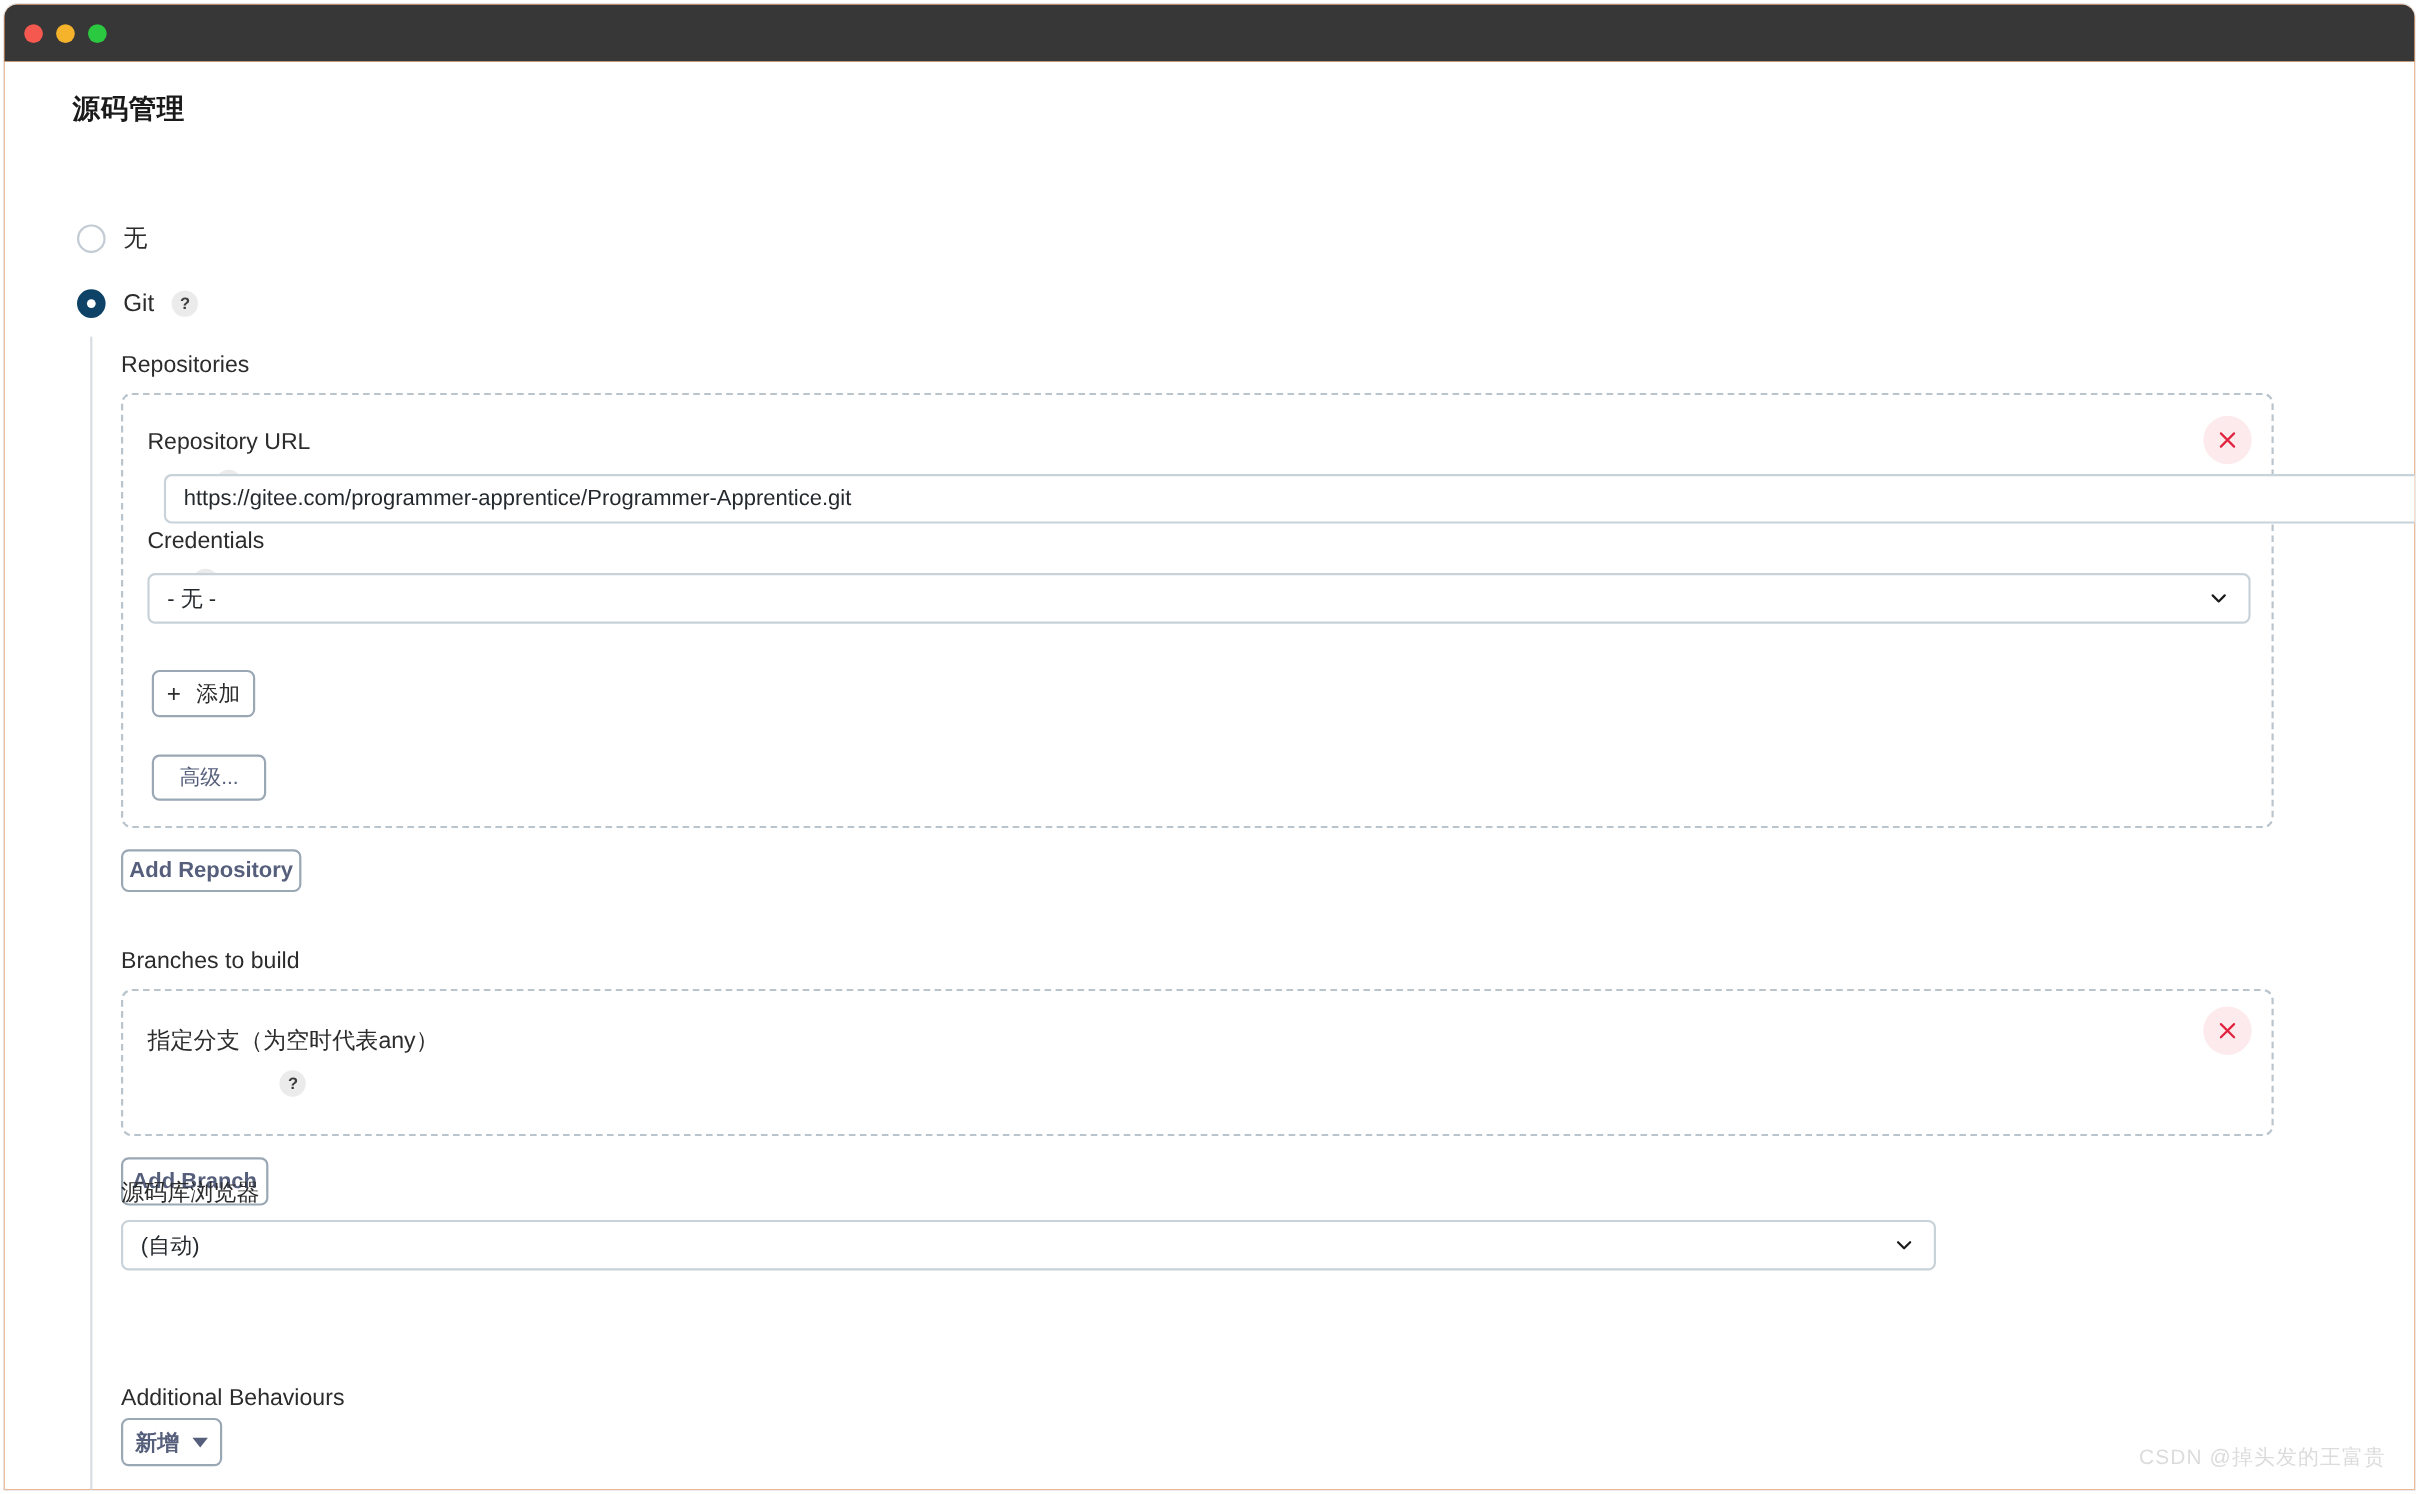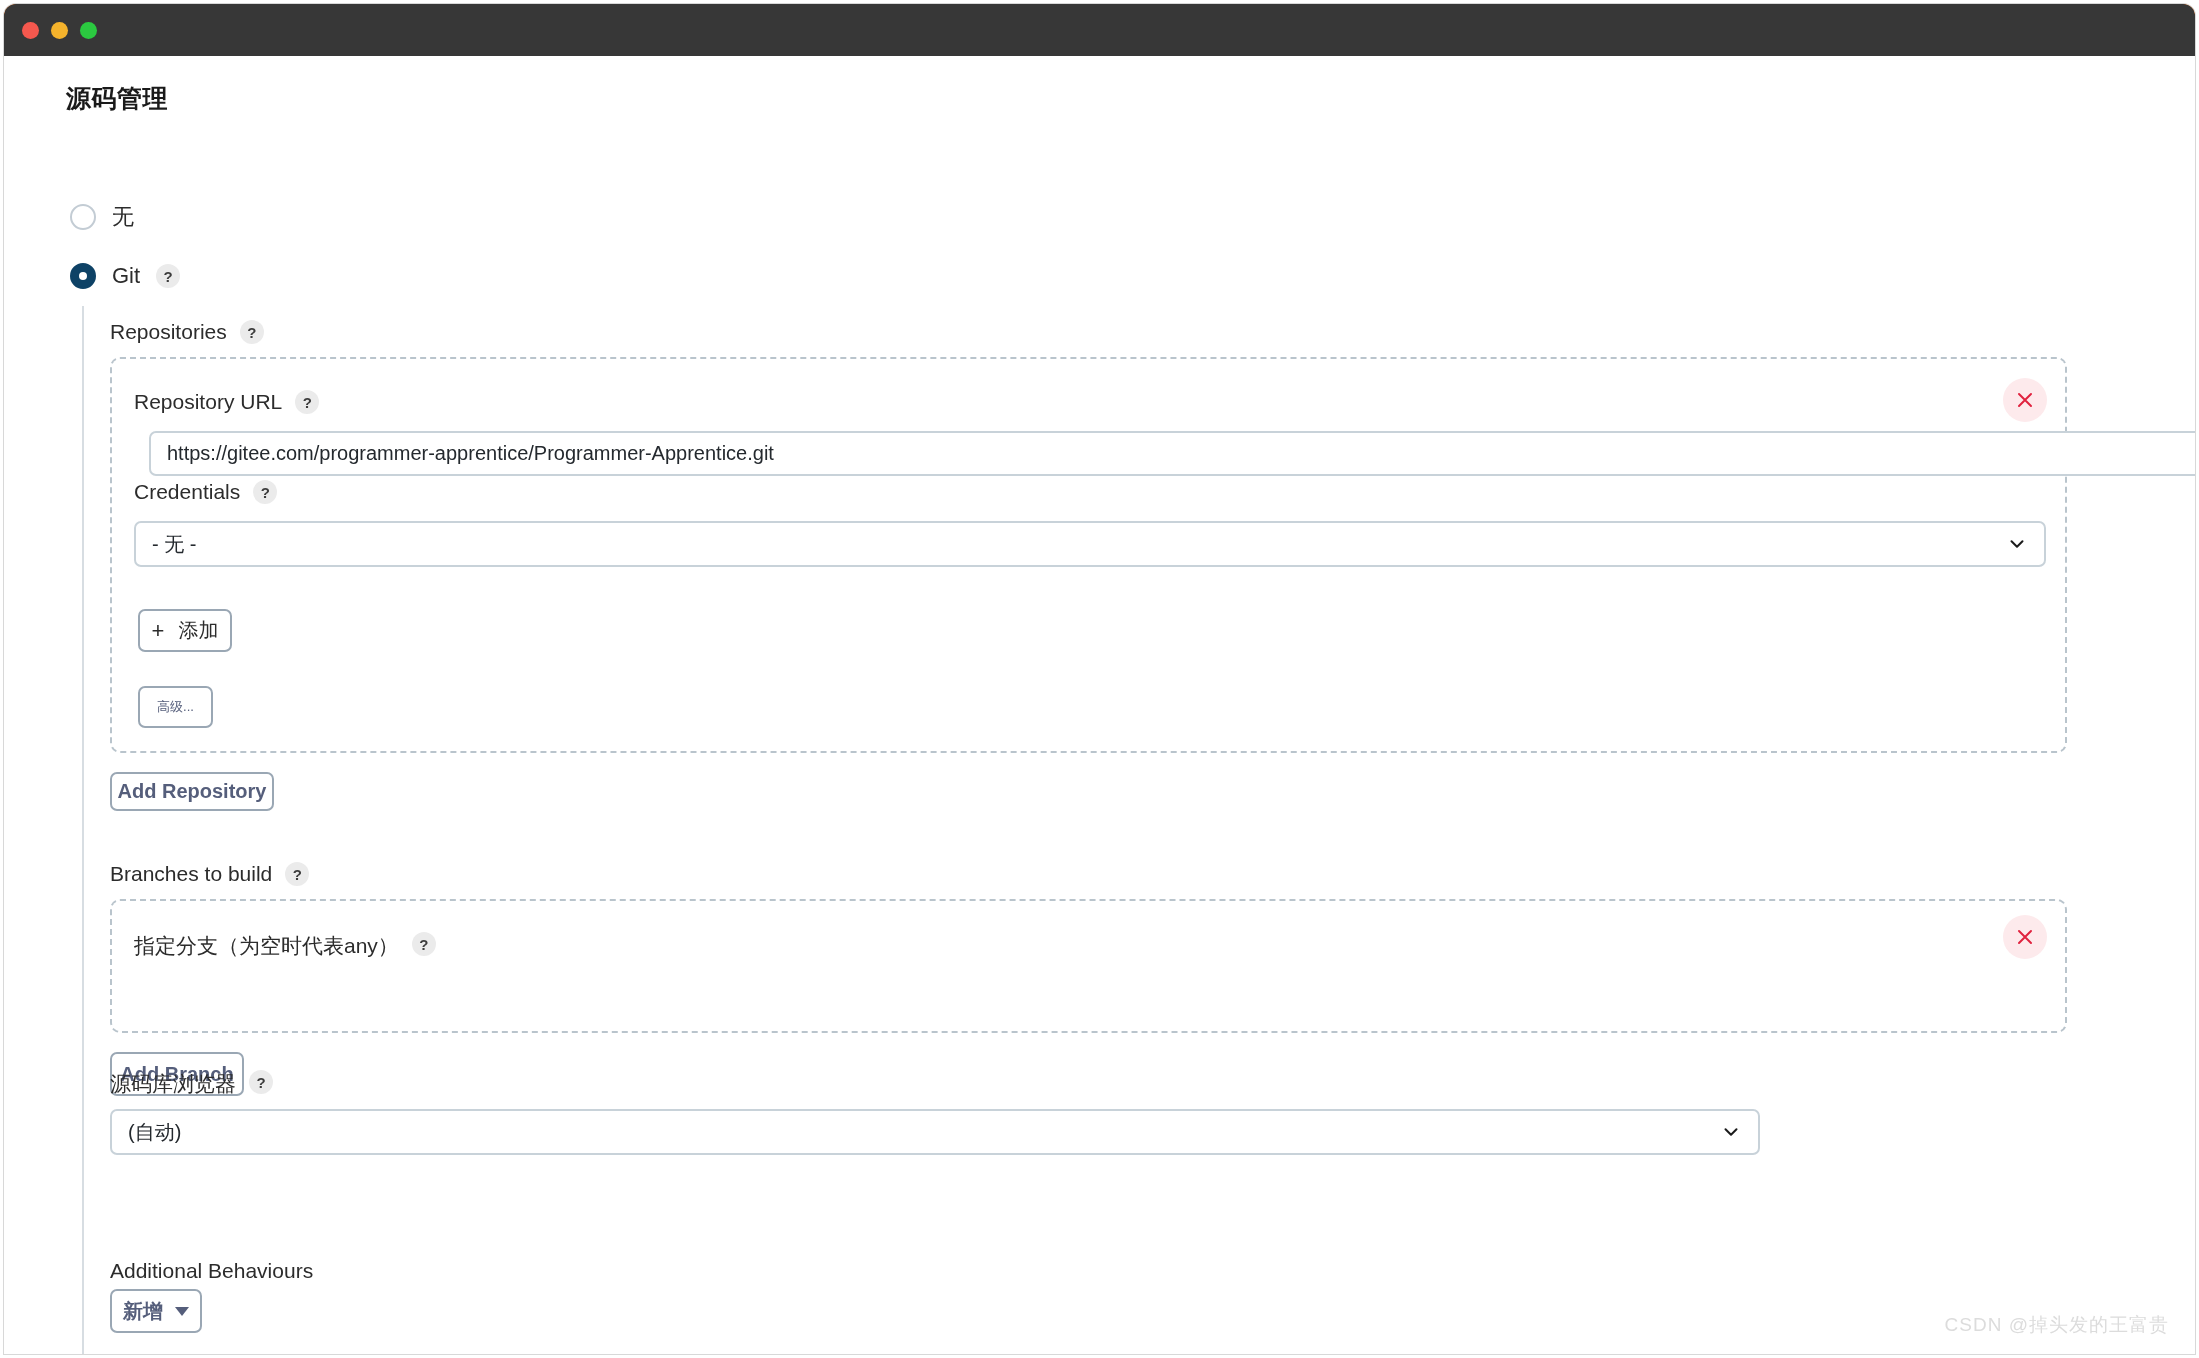--- a/index.html
+++ b/index.html
@@ -132,25 +132,26 @@
     top: 250px;
     width: 2px;
     height: 1068px;
     background: #d7dde2;
   }
 
   
   .field-label {
     position: absolute;
     display: flex;
-    align-items: flex-start;
+    align-items: center;
     gap: 13px;
     font-size: 21px;
     color: #2c2c2c;
     white-space: nowrap;
+    flex-direction: column;
   }
 
   
   .dashed-box {
     position: absolute;
     border: 2px dashed #b9c4cc;
     border-radius: 10px;
     background: #fff;
     box-sizing: border-box;
   }
@@ -238,21 +239,21 @@
   .btn.plain {
     color: #2c2c2c;
     font-size: 20px;
   }
   .btn.bold {
     color: #555e7b;
     font-size: 20px;
     font-weight: bold;
   }
   #add-cred-btn      { left: 134px; top: 553px; width: 94px;  height: 43px; gap: 14px; }
-  #advanced-btn      { left: 134px; top: 630px; width: 75px;  height: 42px; font-size: 13px; color: #555e7b; }
+  #advanced-btn      { left: 134px; top: 630px; width: 104px;  height: 42px; font-size: 19px; color: #555e7b; }
   #add-repo-btn      { left: 106px; top: 716px; width: 164px; height: 39px; }
   #add-branch-btn    { left: 106px; top: 996px; width: 134px; height: 44px; }
   #new-behaviour-btn { left: 106px; top: 1233px; width: 92px; height: 44px; gap: 12px; color: #555e7b; font-weight: bold; font-size: 20px; }
 
   .plus-glyph {
     font-size: 22px;
     line-height: 1;
     color: #2c2c2c;
   }
   .caret-down {

